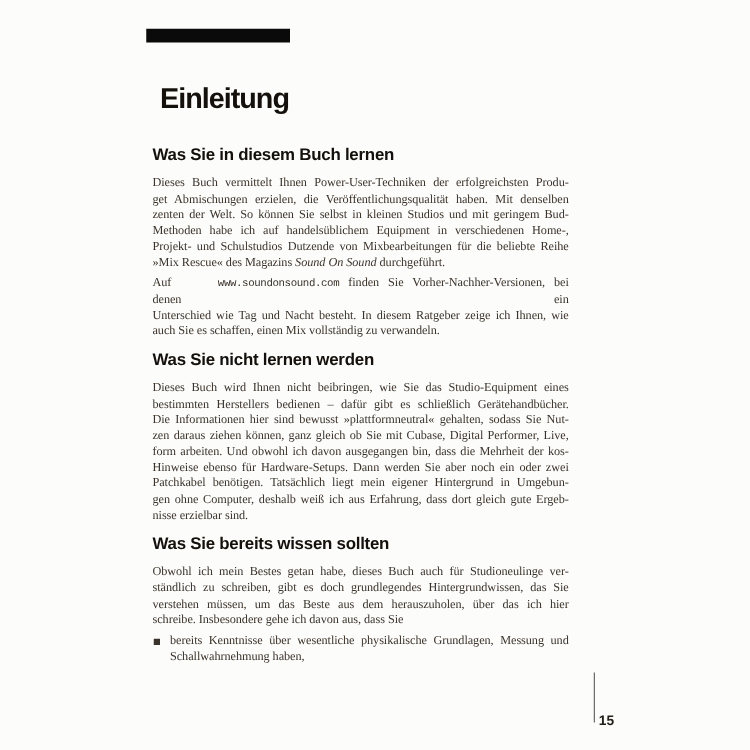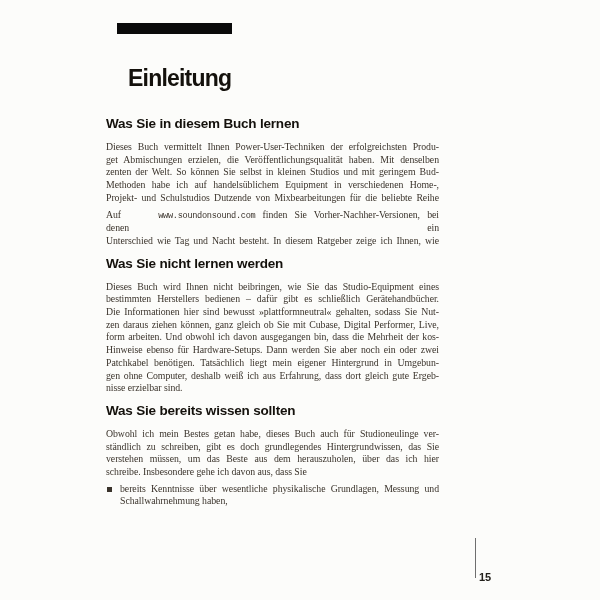--- a/index.html
+++ b/index.html
@@ -22,21 +22,21 @@
     position: absolute; left: 116px; top: 52px;
     margin: 12px;
     font-family: "Liberation Sans", sans-serif;
     font-weight: bold;
     font-size: 23px; line-height: 28px;
     letter-spacing: -0.8px;
     color: var(--ink, #14110c);
   }
 
   .column {
-    position: absolute; left: 106px; top: 115px;
+    position: absolute; left: 122px; top: 115px;
     width: 333px;
   }
 
   section + section { margin-top: 7px; }
 
   h2 {
     margin: 0 0 9px 0;
     font-family: "Liberation Sans", sans-serif;
     font-weight: bold;
     font-size: 13.5px; line-height: 17px;
@@ -97,24 +97,26 @@
   <h1 class="title">Einleitung</h1>
   <main class="column" id="column">
       <section>
         <h2>Was Sie in diesem Buch lernen</h2>
         <div class="para">
           <div class="line"><span>Dieses Buch vermittelt Ihnen Power-User-Techniken der erfolgreichsten Produ-</span></div>
           <div class="line"><span>get Abmischungen erzielen, die Veröffentlichungsqualität haben. Mit denselben</span></div>
           <div class="line"><span>zenten der Welt. So können Sie selbst in kleinen Studios und mit geringem Bud-</span></div>
           <div class="line"><span>Methoden habe ich auf handelsüblichem Equipment in verschiedenen Home-,</span></div>
           <div class="line"><span>Projekt- und Schulstudios Dutzende von Mixbearbeitungen für die beliebte Reihe</span></div>
+          <div class="line last"><span>»Mix Rescue« des Magazins </span><span class="italic">Sound On Sound</span><span> durchgeführt.</span></div>
         </div>
         <div class="para">
           <div class="line"><span>Auf </span><span class="mono">www.soundonsound.com</span><span> finden Sie Vorher-Nachher-Versionen, bei denen ein</span></div>
           <div class="line"><span>Unterschied wie Tag und Nacht besteht. In diesem Ratgeber zeige ich Ihnen, wie</span></div>
+          <div class="line last"><span>auch Sie es schaffen, einen Mix vollständig zu verwandeln.</span></div>
         </div>
       </section>
       <section>
         <h2>Was Sie nicht lernen werden</h2>
         <div class="para">
           <div class="line"><span>Dieses Buch wird Ihnen nicht beibringen, wie Sie das Studio-Equipment eines</span></div>
           <div class="line"><span>bestimmten Herstellers bedienen – dafür gibt es schließlich Gerätehandbücher.</span></div>
           <div class="line"><span>Die Informationen hier sind bewusst »plattformneutral« gehalten, sodass Sie Nut-</span></div>
           <div class="line"><span>zen daraus ziehen können, ganz gleich ob Sie mit Cubase, Digital Performer, Live,</span></div>
           <div class="line"><span>form arbeiten. Und obwohl ich davon ausgegangen bin, dass die Mehrheit der kos-</span></div>

